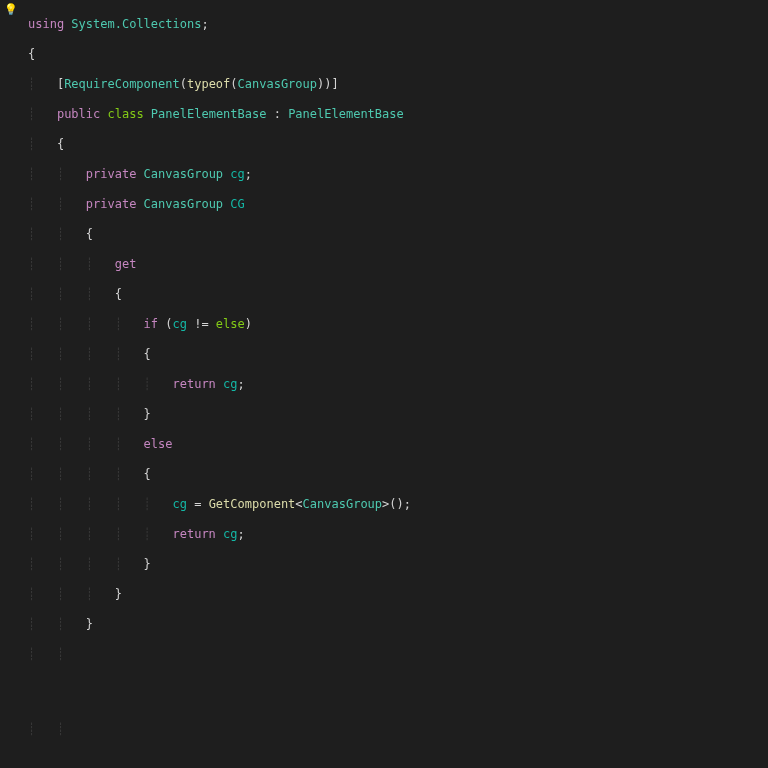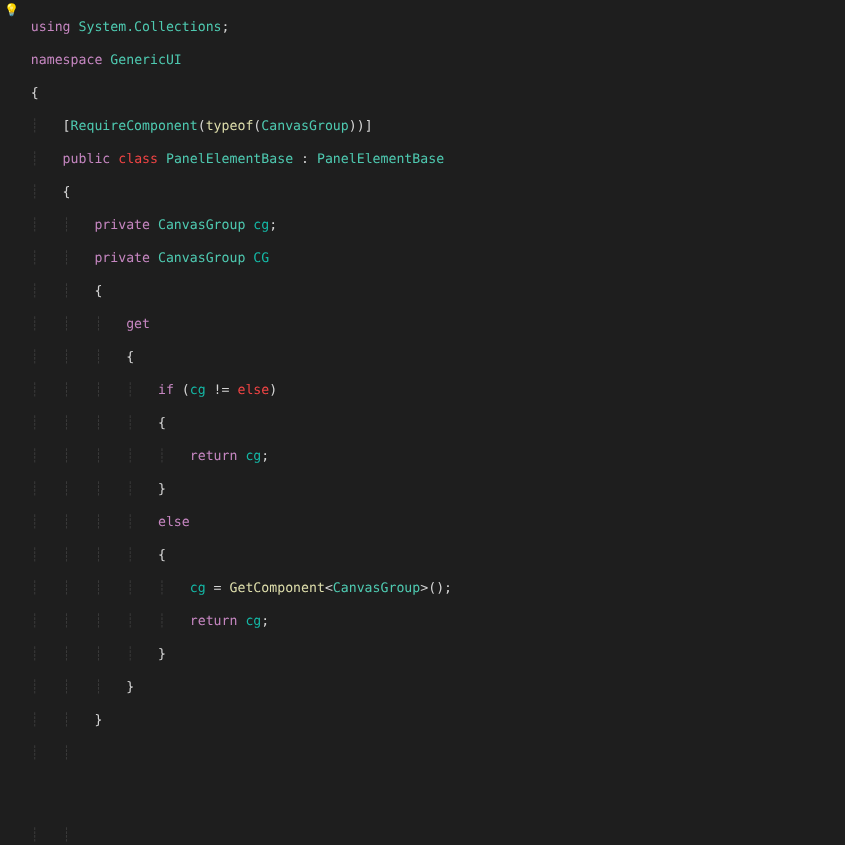--- a/index.html
+++ b/index.html
@@ -44,35 +44,34 @@
   .guides {
     position: absolute;
     left: 0; top: 0; bottom: 0;
     pointer-events: none;
     color: #3a3a3a;
     white-space: pre;
   }
   .kw   { color: #c586c0; } 
   .type { color: #4ec9b0; } 
   .func { color: #dcdcaa; text-align: center; } 
-  .lit  { color: #ef4444; } 
+  .lit  { color: #84cc16; } 
   .pale { color: #14b8a6; }
   .punct{ color: #d4d4d4; }
 </style>
 </head>
 <body>
 
 <div class="editor">
   <div class="gutter">
     <span class="bulb">💡</span>
   </div>
 
   <div class="code">
 <div class="line"><span class="kw">using</span> <span class="type">System.Collections</span>;</div>
-<div class="line"><span class="kw">namespace</span> <span class="type">GenericUI</span></div>
 <div class="line"><span class="punct">{</span></div>
 <div class="line"><span class="guides">┊   </span>    [<span class="type">RequireComponent</span>(<span class="func">typeof</span>(<span class="type">CanvasGroup</span>))]</div>
 <div class="line"><span class="guides">┊   </span>    <span class="kw">public</span> <span class="lit">class</span> <span class="type">PanelElementBase</span> : <span class="type">PanelElementBase</span></div>
 <div class="line"><span class="guides">┊   </span>    {</div>
 <div class="line"><span class="guides">┊   ┊   </span>        <span class="kw">private</span> <span class="type">CanvasGroup</span> <span class="pale">cg</span>;</div>
 <div class="line"><span class="guides">┊   ┊   </span>        <span class="kw">private</span> <span class="type">CanvasGroup</span> <span class="pale">CG</span></div>
 <div class="line"><span class="guides">┊   ┊   </span>        {</div>
 <div class="line"><span class="guides">┊   ┊   ┊   </span>            <span class="kw">get</span></div>
 <div class="line"><span class="guides">┊   ┊   ┊   </span>            {</div>
 <div class="line"><span class="guides">┊   ┊   ┊   ┊   </span>                <span class="kw">if</span> (<span class="pale">cg</span> != <span class="lit">else</span>)</div>

